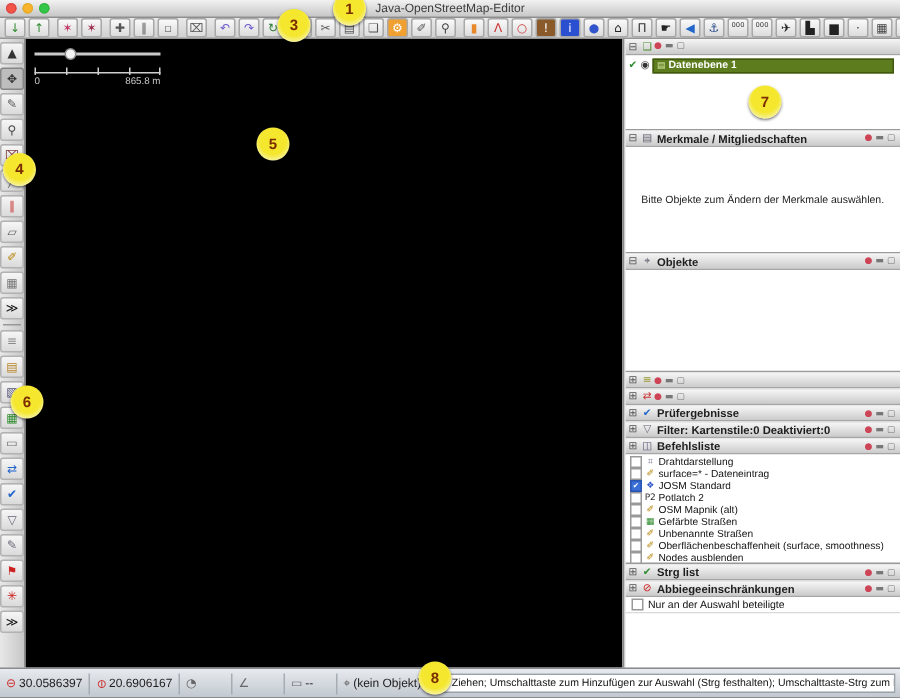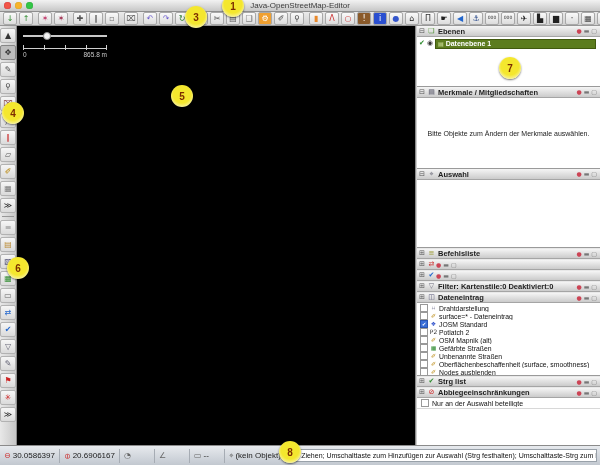--- a/index.html
+++ b/index.html
@@ -304,21 +304,20 @@
   </div>
 
   <div class="vdivider"></div>
 
   <div class="rightpanel">
 
     <div class="panel" style="height:61px">
       <div class="phead">
         <span class="pcollapse">⊟</span>
         <span class="picon" style="color:#4a8f2e">❏</span>
-        <span class="ptitle">Ebenen</span>
         <span class="hbtns">
             <span class="hb" style="color: rgb(204, 68, 85);">●</span>
             <span class="hb" style="color: rgb(119, 119, 119);">▬</span>
             <span class="hb" style="color: rgb(119, 119, 119);">▢</span>
           </span>
       </div>
       <div class="pbody">
         <div class="layerrow">
           <span class="lr-check">✔</span>
           <span class="lr-eye">◉</span>
@@ -343,73 +342,73 @@
       </div>
       <div class="pbody center">
         <div class="empty-hint">Bitte Objekte zum Ändern der Merkmale auswählen.</div>
       </div>
     </div>
 
     <div class="panel" style="height:79px">
       <div class="phead">
         <span class="pcollapse">⊟</span>
         <span class="picon" style="color:#555566">⌖</span>
-        <span class="ptitle">Auswahl</span>
+        <span class="ptitle">Objekte</span>
         <span class="hbtns">
             <span class="hb" style="color: rgb(204, 68, 85);">●</span>
             <span class="hb" style="color: rgb(119, 119, 119);">▬</span>
             <span class="hb" style="color: rgb(119, 119, 119);">▢</span>
           </span>
       </div>
       <div class="pbody"></div>
     </div>
 
     <div id="collapsed-top">
         <div class="chead">
           <span class="pcollapse">⊞</span>
           <span class="picon" style="color: rgb(153, 153, 51);">≡</span>
-          <span class="ptitle">Befehlsliste</span>
           <span class="hbtns">
             <span class="hb" style="color: rgb(204, 68, 85);">●</span>
             <span class="hb" style="color: rgb(119, 119, 119);">▬</span>
             <span class="hb" style="color: rgb(119, 119, 119);">▢</span>
           </span>
         </div>
         <div class="chead">
           <span class="pcollapse">⊞</span>
           <span class="picon" style="color: rgb(204, 51, 51);">⇄</span>
           <span class="hbtns">
             <span class="hb" style="color: rgb(204, 68, 85);">●</span>
             <span class="hb" style="color: rgb(119, 119, 119);">▬</span>
             <span class="hb" style="color: rgb(119, 119, 119);">▢</span>
           </span>
         </div>
         <div class="chead">
           <span class="pcollapse">⊞</span>
           <span class="picon" style="color: rgb(34, 102, 204);">✔</span>
+          <span class="ptitle">Prüfergebnisse</span>
           <span class="hbtns">
             <span class="hb" style="color: rgb(204, 68, 85);">●</span>
             <span class="hb" style="color: rgb(119, 119, 119);">▬</span>
             <span class="hb" style="color: rgb(119, 119, 119);">▢</span>
           </span>
         </div>
         <div class="chead">
           <span class="pcollapse">⊞</span>
           <span class="picon" style="color: rgb(102, 102, 119);">▽</span>
           <span class="ptitle">Filter: Kartenstile:0 Deaktiviert:0</span>
           <span class="hbtns">
             <span class="hb" style="color: rgb(204, 68, 85);">●</span>
             <span class="hb" style="color: rgb(119, 119, 119);">▬</span>
             <span class="hb" style="color: rgb(119, 119, 119);">▢</span>
           </span>
         </div>
         <div class="chead">
           <span class="pcollapse">⊞</span>
           <span class="picon" style="color: rgb(85, 85, 119);">◫</span>
-          <span class="ptitle">Dateneintrag</span>
+          <span class="ptitle">Befehlsliste</span>
           <span class="hbtns">
             <span class="hb" style="color: rgb(204, 68, 85);">●</span>
             <span class="hb" style="color: rgb(119, 119, 119);">▬</span>
             <span class="hb" style="color: rgb(119, 119, 119);">▢</span>
           </span>
         </div>
       </div>
 
     <div class="klist">
         <div class="krow">

